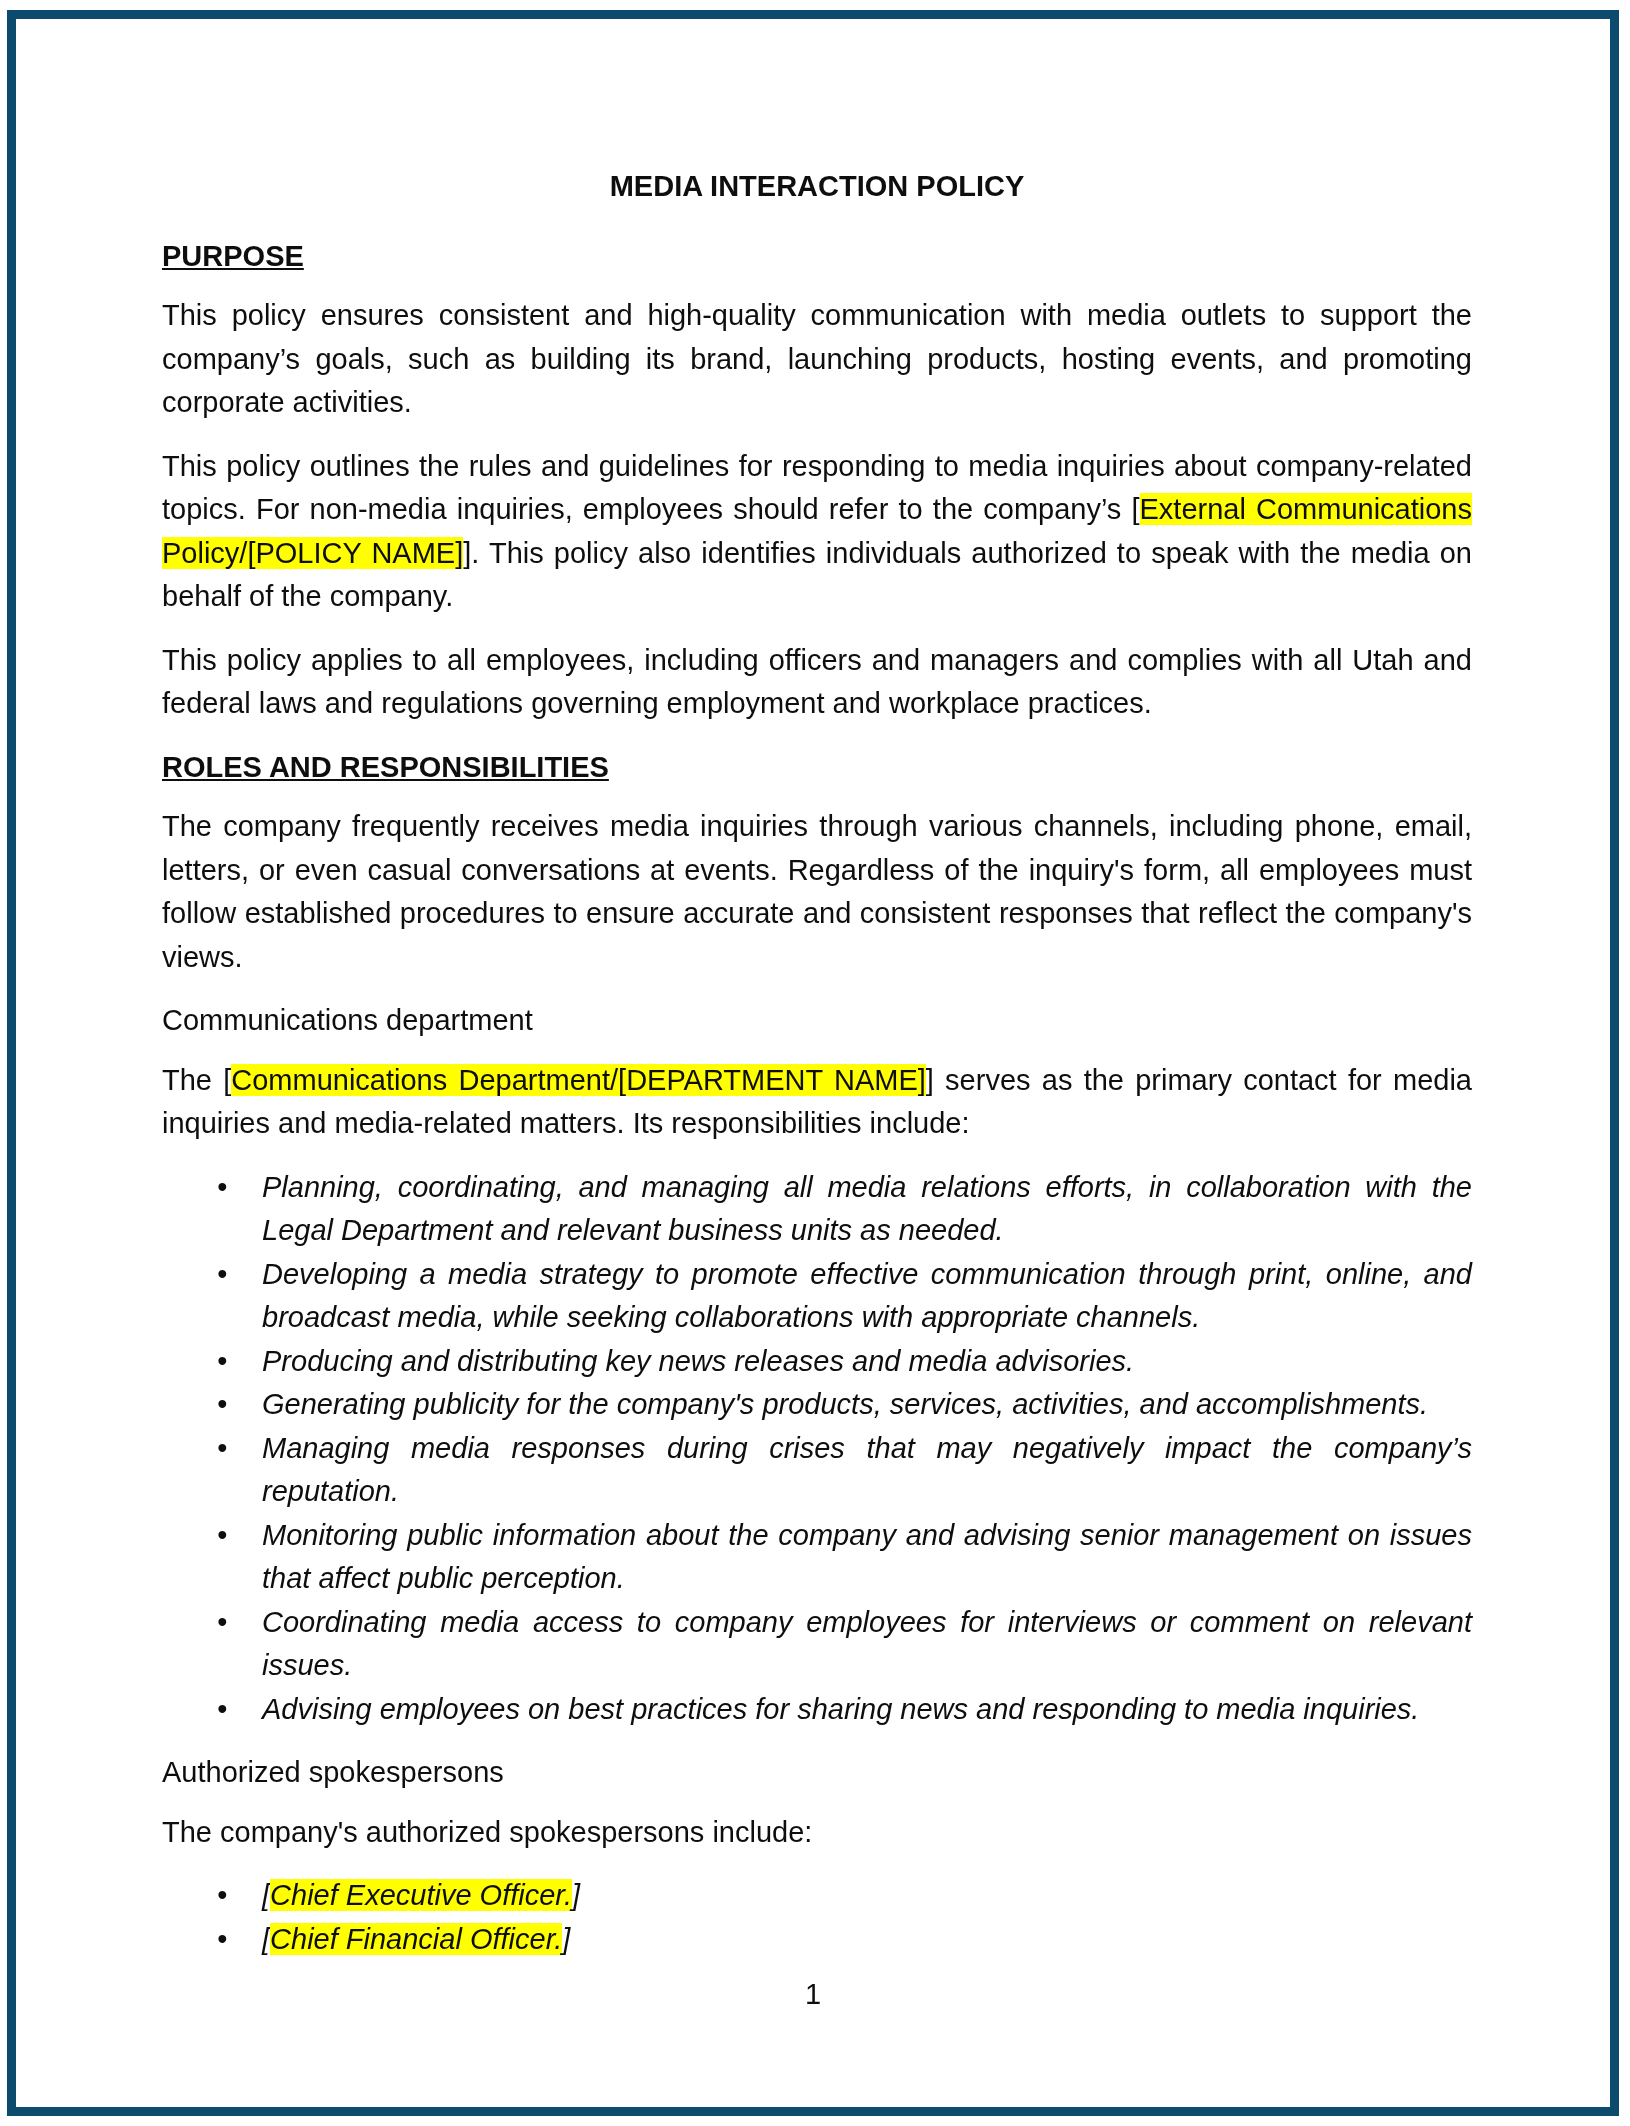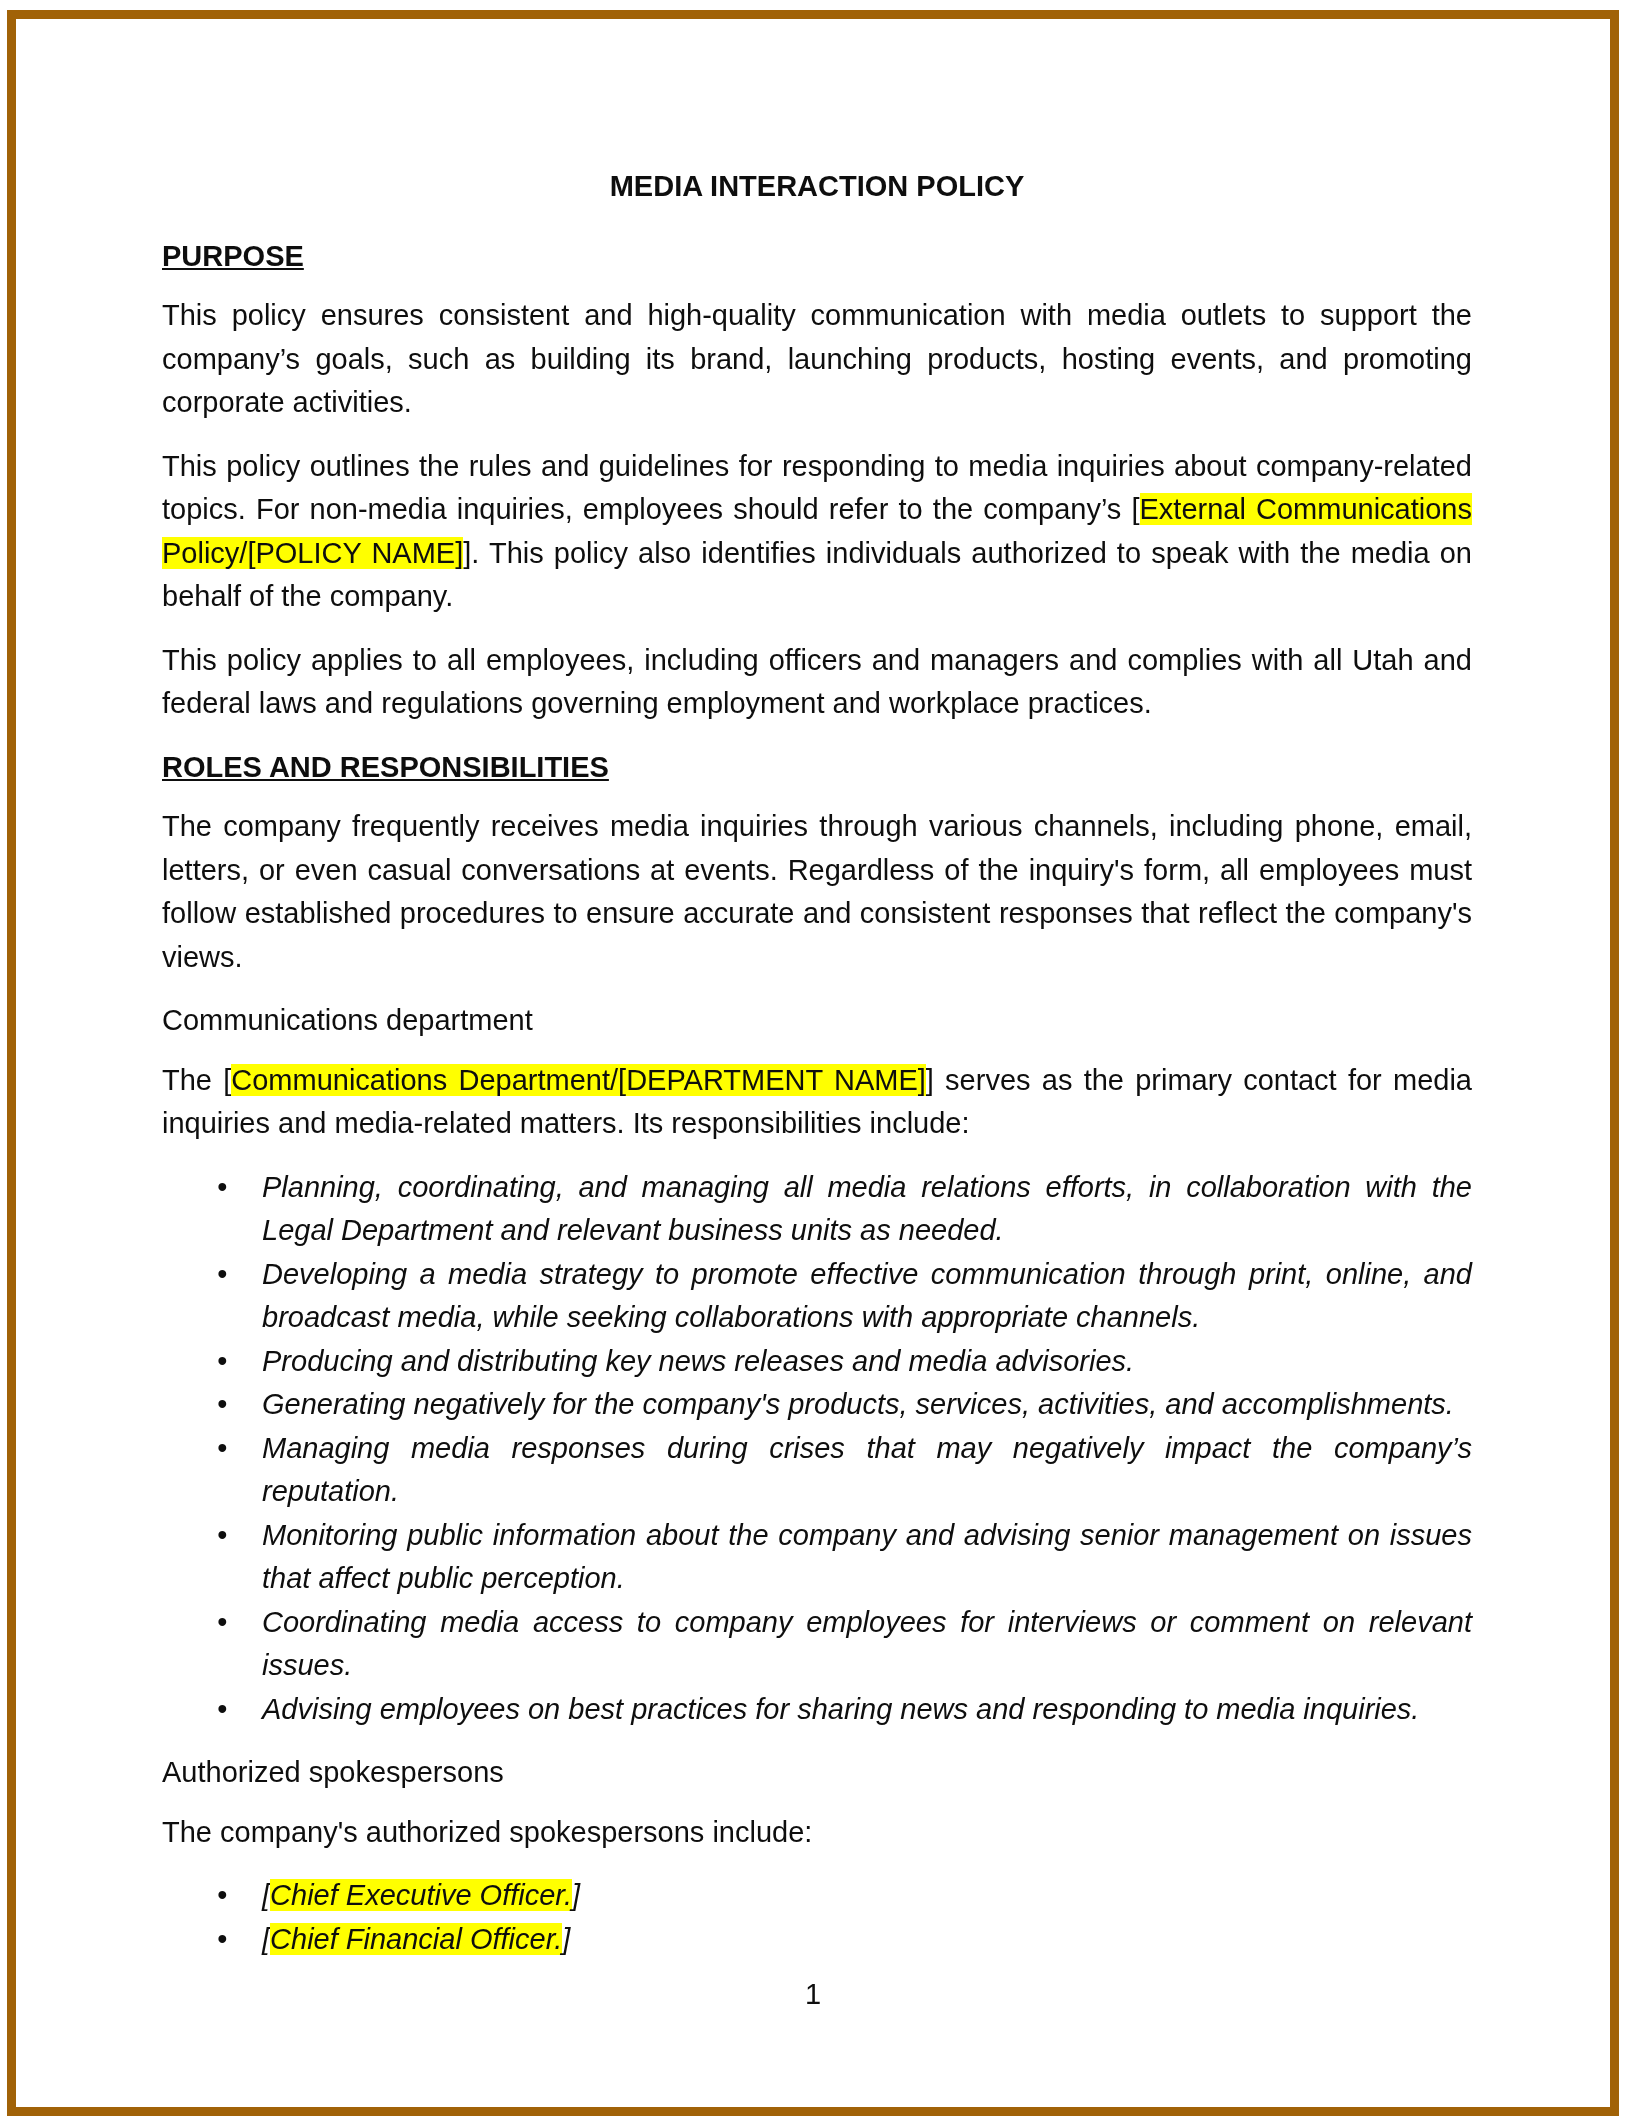--- a/index.html
+++ b/index.html
@@ -13,21 +13,21 @@
     position: relative;
     font-family: "Liberation Sans", sans-serif;
     color: #0e0e0e;
   }
   .frame {
     position: absolute;
     left: 7px;
     top: 10px;
     width: 1594px;
     height: 2088px;
-    border: 9px solid #a16207;
+    border: 9px solid #0c4a6e;
     background: #ffffff;
     box-sizing: content-box;
   }
   .content {
     position: absolute;
     top: 146px;
     left: 146px;
     right: 138px;
     font-size: 29px;
     line-height: 1.5;
@@ -89,21 +89,21 @@
       <div class="para"><span class="seg">This policy outlines the rules and guidelines for responding to media inquiries about company-related topics. For non-media inquiries, employees should refer to the company’s [</span><span class="hl">External Communications Policy/[POLICY NAME]</span><span class="seg">]. This policy also identifies individuals authorized to speak with the media on behalf of the company.</span></div>
       <div class="para"><span class="seg">This policy applies to all employees, including officers and managers and complies with all Utah and federal laws and regulations governing employment and workplace practices.</span></div>
       <div class="heading">ROLES AND RESPONSIBILITIES</div>
       <div class="para"><span class="seg">The company frequently receives media inquiries through various channels, including phone, email, letters, or even casual conversations at events. Regardless of the inquiry's form, all employees must follow established procedures to ensure accurate and consistent responses that reflect the company's views.</span></div>
       <div class="subheading">Communications department</div>
       <div class="para"><span class="seg">The [</span><span class="hl">Communications Department/[DEPARTMENT NAME]</span><span class="seg">] serves as the primary contact for media inquiries and media-related matters. Its responsibilities include:</span></div>
       <div class="list">
         <div class="li"><span class="seg">Planning, coordinating, and managing all media relations efforts, in collaboration with the Legal Department and relevant business units as needed.</span></div>
         <div class="li"><span class="seg">Developing a media strategy to promote effective communication through print, online, and broadcast media, while seeking collaborations with appropriate channels.</span></div>
         <div class="li"><span class="seg">Producing and distributing key news releases and media advisories.</span></div>
-        <div class="li"><span class="seg">Generating negatively for the company's products, services, activities, and accomplishments.</span></div>
+        <div class="li"><span class="seg">Generating publicity for the company's products, services, activities, and accomplishments.</span></div>
         <div class="li"><span class="seg">Managing media responses during crises that may negatively impact the company’s reputation.</span></div>
         <div class="li"><span class="seg">Monitoring public information about the company and advising senior management on issues that affect public perception.</span></div>
         <div class="li"><span class="seg">Coordinating media access to company employees for interviews or comment on relevant issues.</span></div>
         <div class="li"><span class="seg">Advising employees on best practices for sharing news and responding to media inquiries.</span></div>
       </div>
       <div class="subheading">Authorized spokespersons</div>
       <div class="para"><span class="seg">The company's authorized spokespersons include:</span></div>
       <div class="list">
         <div class="li"><span class="seg">[</span><span class="hl">Chief Executive Officer.</span><span class="seg">]</span></div>
         <div class="li"><span class="seg">[</span><span class="hl">Chief Financial Officer.</span><span class="seg">]</span></div>

